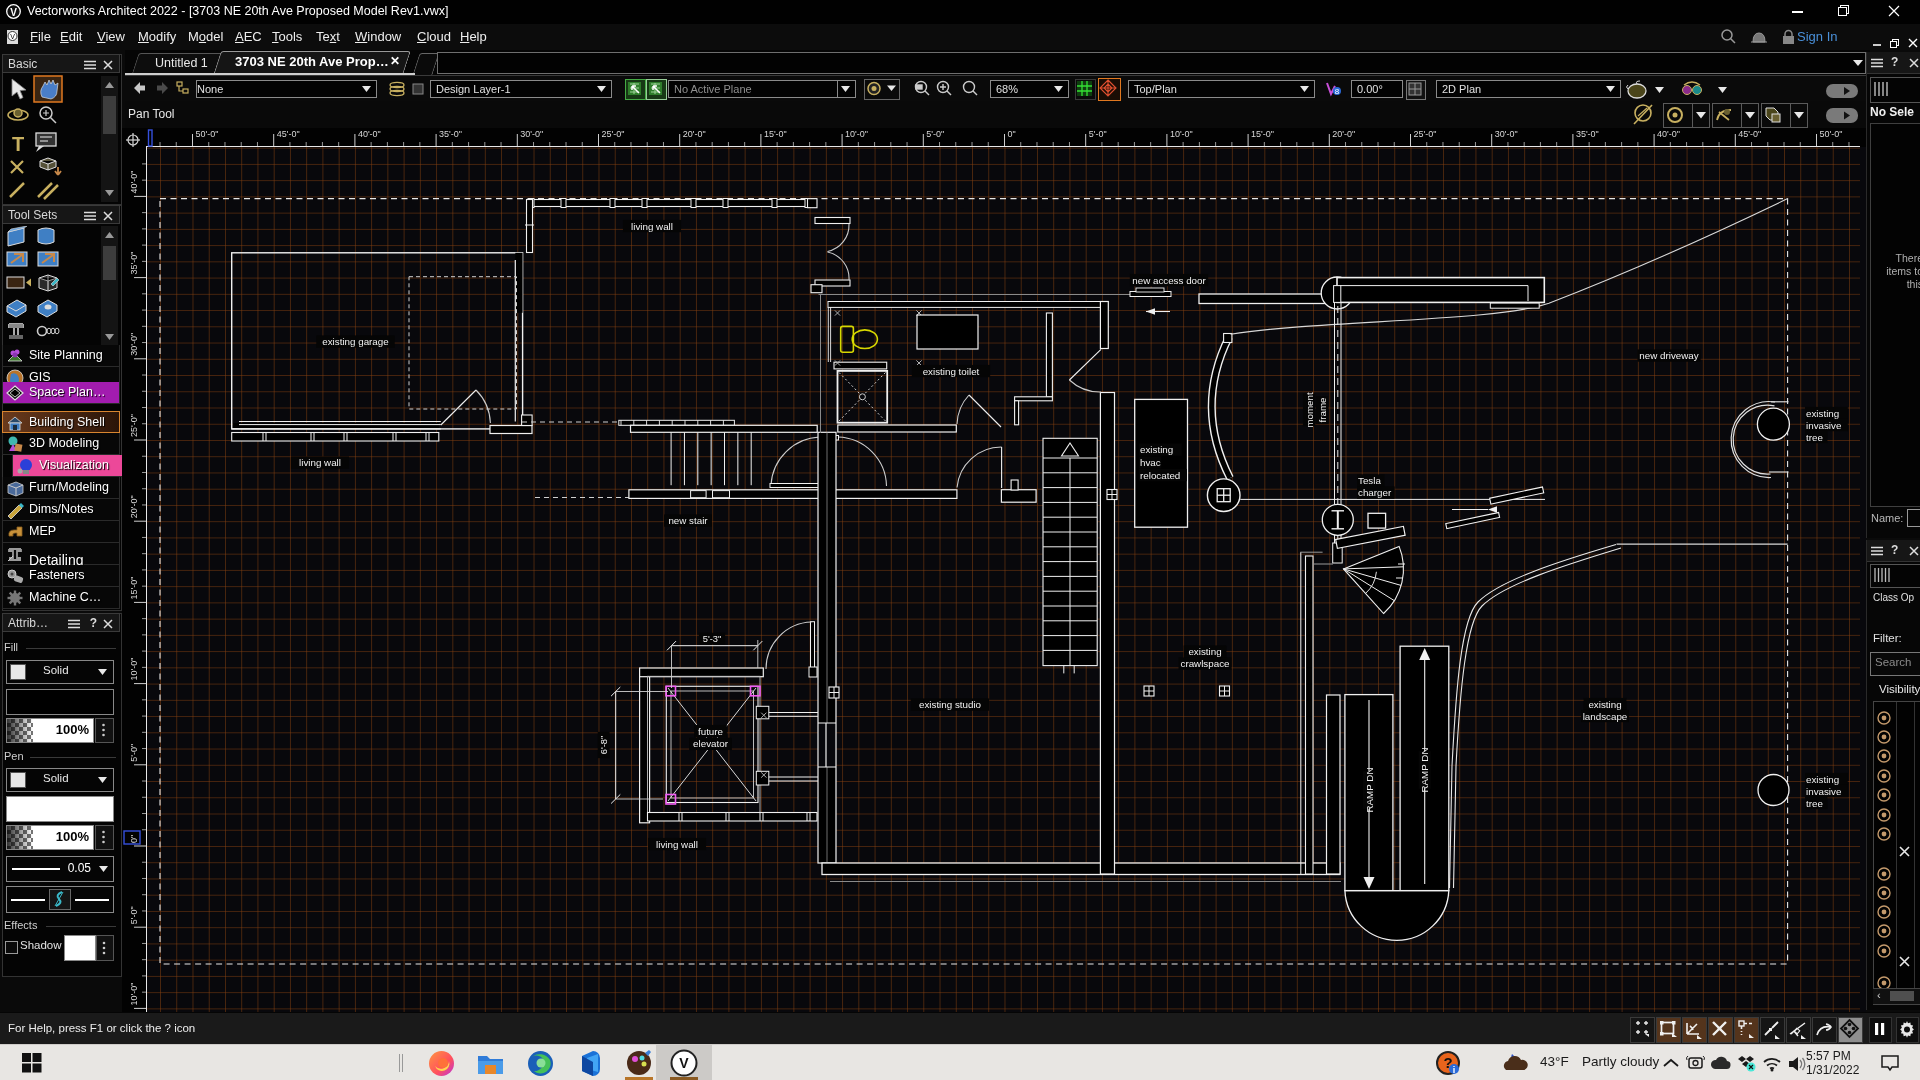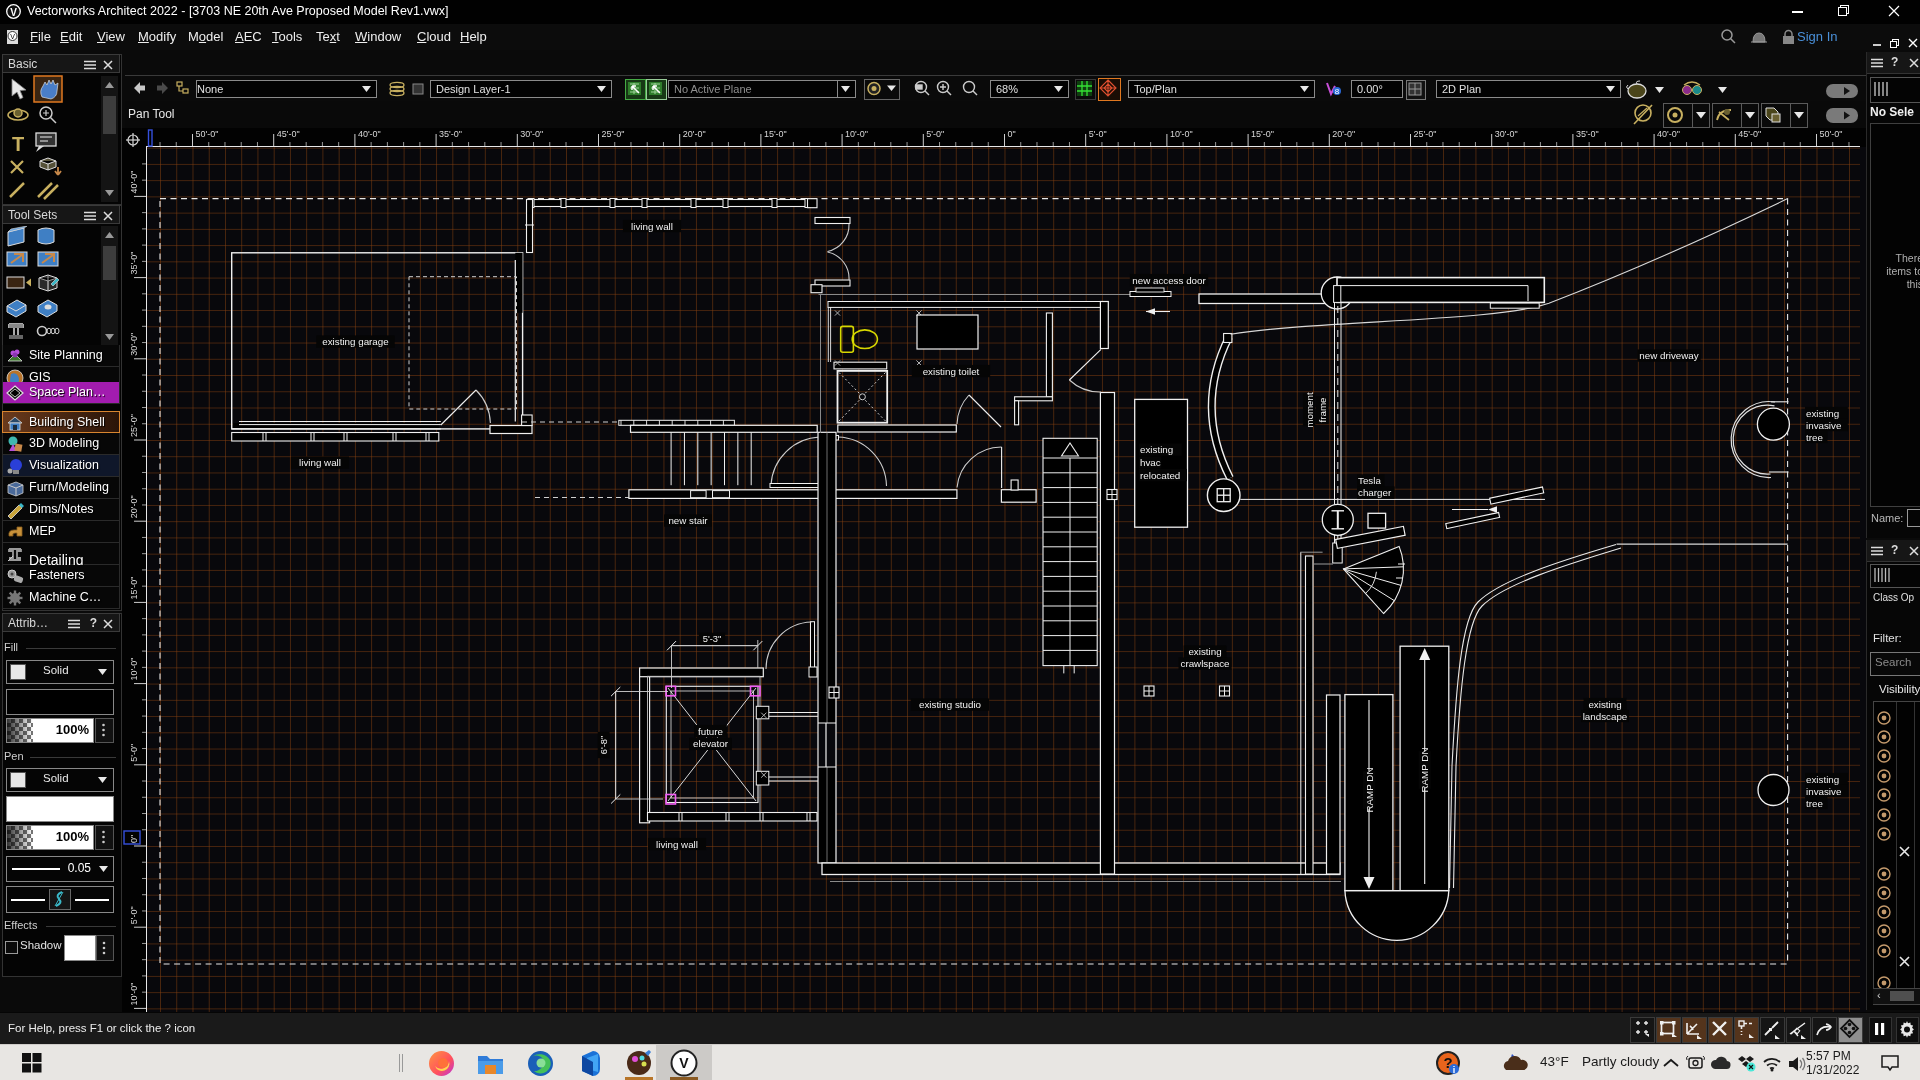--- a/index.html
+++ b/index.html
@@ -42,20 +42,33 @@
         <path d="M65,8 v-2 a3.5,3.5 0 0 1 7,0 v2" fill="none" stroke="#888" stroke-width="1.5"></path>
       </svg>
       <span style="position:absolute;left:1797px;top:5px;color:#4a90d9">Sign In</span>
       <svg width="46" height="12" style="position:absolute;left:1872px;top:12px">
         <line x1="1" y1="9" x2="9" y2="9" stroke="#fff" stroke-width="1.6"></line>
         <rect x="20.5" y="3.5" width="6" height="6" fill="none" stroke="#fff"></rect>
         <rect x="18.5" y="5.5" width="6" height="6" fill="#0c0c0c" stroke="#fff"></rect>
         <path d="M37,3 l8,8 m0,-8 l-8,8" stroke="#fff" stroke-width="1.4"></path>
       </svg>
     </div>
+    <div style="position:absolute;left:125px;top:50px;width:1745px;height:25px;background:#050505">
+      <div style="position:absolute;left:10px;top:3px;width:88px;height:21px;background:#0d0d0d;border:1px solid #555;border-bottom:none;transform:skewX(-18deg);border-radius:3px 3px 0 0"></div>
+      <span style="position:absolute;left:30px;top:6px;font-size:12.5px;color:#e8e8e8">Untitled 1</span>
+      <div style="position:absolute;left:92px;top:1px;width:188px;height:23px;background:#151515;border:1px solid #999;border-bottom:none;transform:skewX(-18deg);border-radius:3px 3px 0 0"></div>
+      <span style="position:absolute;left:110px;top:4px;font-size:13px;font-weight:bold;color:#fff">3703 NE 20th Ave Prop…</span>
+      <span style="position:absolute;left:265px;top:4px;font-size:12px;font-weight:bold;color:#fff">✕</span>
+      <div style="position:absolute;left:291px;top:3px;width:18px;height:21px;background:#0a0a0a;border:1px solid #666;border-bottom:none;transform:skewX(-18deg);border-radius:3px 3px 0 0"></div>
+      <div style="position:absolute;left:0px;top:23px;width:290px;height:1.5px;background:#cfcfcf"></div>
+      <div style="position:absolute;left:312px;top:2px;width:1427px;height:20px;background:#020202;border:1px solid #6e6e6e"></div>
+      <svg width="12" height="8" style="position:absolute;left:1727px;top:9px">
+        <path d="M1,1 L11,1 L6,7 Z" fill="#e8e8e8"></path>
+      </svg>
+    </div>
     <div style="position:absolute;left:125px;top:75px;width:1745px;height:25px;background:#0a0a0a;border-top:1px solid #3a3a3a;border-bottom:1px solid #2a2a2a">
       <svg width="60" height="18" style="position:absolute;left:6px;top:3px">
         <path d="M3,9 l6,-6 v3.5 h5 v5 h-5 v3.5 Z" fill="#c8c8c8"></path>
         <path d="M37,9 l-6,-6 v3.5 h-5 v5 h5 v3.5 Z" fill="#4a4a4a"></path>
         <g stroke="#c8b060" stroke-width="1.2" fill="none">
           <rect x="46" y="3" width="5" height="4"></rect>
           <rect x="52" y="10" width="5" height="4"></rect>
           <path d="M48,7 v5 h4"></path>
         </g>
       </svg>
@@ -305,21 +318,21 @@
       <span style="position:absolute;left:26px;top:3px;font-size:12.5px;color:#fff;text-shadow:1px 1px 1px #000">Building Shell</span>
     </div>
     <div style="position:absolute;left:2px;top:432.5px;width:118px;height:22px;background:#070707;border:1px solid #2a2a2a;border-top:none;box-sizing:border-box">
       <svg width="18" height="18" style="position:absolute;left:3px;top:2px">
         <circle cx="7" cy="6" r="4.5" fill="#3fb8b0"></circle>
         <path d="M3,16 l4,-7 4,7 Z" fill="#b44fd8"></path>
         <rect x="9" y="9" width="7" height="7" fill="#c8894a" transform="rotate(10 12 12)"></rect>
       </svg>
       <span style="position:absolute;left:26px;top:3px;font-size:12.5px;color:#fff;text-shadow:1px 1px 1px #000">3D Modeling</span>
     </div>
-    <div style="position:absolute;left:2px;top:454.5px;width:118px;height:22px;background:#0f172a;border:1px solid #2a2a2a;border-top:none;box-sizing:border-box">
+    <div style="position:absolute;left:12px;top:454.5px;width:118px;height:22px;background:#ec4899;border:1px solid #2a2a2a;border-top:none;box-sizing:border-box">
       <svg width="18" height="18" style="position:absolute;left:3px;top:2px">
         <circle cx="10" cy="8" r="6" fill="#2a3fd8"></circle>
         <rect x="7" y="13" width="6" height="4" fill="#888"></rect>
         <circle cx="4" cy="14" r="2.5" fill="#aaa"></circle>
       </svg>
       <span style="position:absolute;left:26px;top:3px;font-size:12.5px;color:#fff;text-shadow:1px 1px 1px #000">Visualization</span>
     </div>
     <div style="position:absolute;left:2px;top:476.5px;width:118px;height:22px;background:#070707;border:1px solid #2a2a2a;border-top:none;box-sizing:border-box">
       <svg width="18" height="18" style="position:absolute;left:3px;top:2px">
         <path d="M2,6 l8,-3 7,3 v8 l-7,3 -8,-3 Z" fill="#4a6a9a" stroke="#ccc" stroke-width="0.8"></path>

